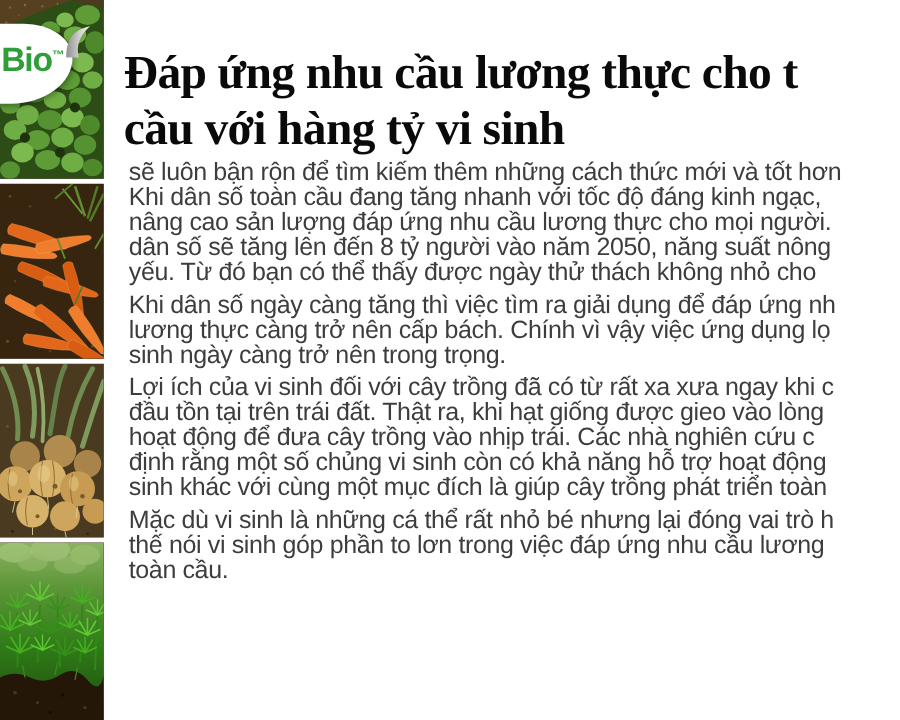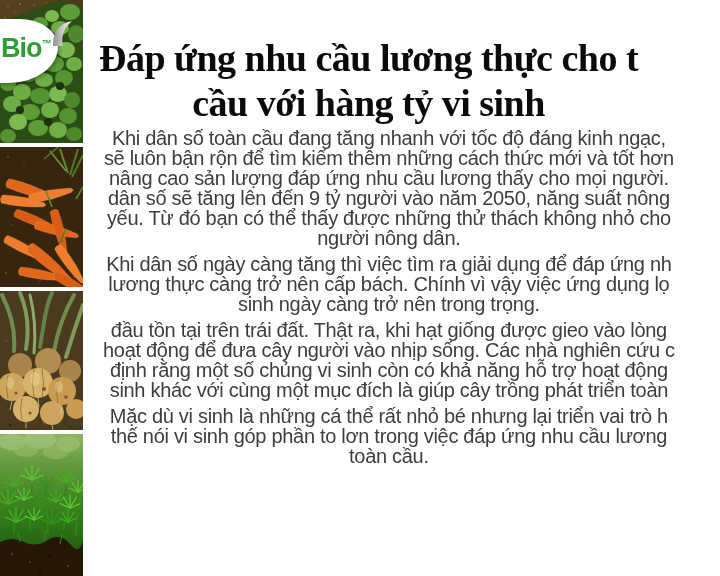--- a/index.html
+++ b/index.html
@@ -1,17 +1,17 @@
 <!DOCTYPE html>
 <html><head>
 <meta charset="utf-8">
 <style>
   html,body{margin:0;padding:0;}
   #screen{position:relative;width:720px;height:576px;background:#ffffff;overflow:hidden;
-          font-family:"Liberation Sans","DejaVu Sans",sans-serif;text-align:center;}
+          font-family:"Liberation Sans","DejaVu Sans",sans-serif;}
   .photo{position:absolute;left:0;width:83px;overflow:hidden;background:#3a2a16;}
   #photo-coriander{top:0;height:143px;}
   #photo-carrots{top:147px;height:140px;}
   #photo-onions{top:291px;height:139px;}
   #photo-dill{top:434px;height:142px;}
   .logo-label{position:absolute;left:-16px;top:19px;width:74px;height:64px;background:#fff;
               border-radius:8px 55% 70% 8px / 8px 45% 60% 8px;box-shadow:2px 2px 4px rgba(0,0,0,.28);z-index:5;}
   .logo-text{position:absolute;left:17px;top:14px;font-weight:bold;font-size:27px;letter-spacing:-1px;color:#2e9e38;}
   .logo-tm{font-size:10px;vertical-align:super;letter-spacing:0;}
   .logo-curl{position:absolute;left:50px;top:20px;z-index:6;}
@@ -214,38 +214,38 @@
     <path d="M3,26 C3,12 8,4 22,1 C13,9 11,17 13,26 Z" fill="url(#curlg)"></path>
   </svg>
 
   <h1 class="title" style="margin:0;">
     <div>Đáp ứng nhu cầu lương thực cho t</div>
     <div>cầu với hàng tỷ vi sinh</div>
   </h1>
 
   <div class="bodytext">
     <div class="para">
+      <div class="tl">sẽ luôn bận rộn để tìm kiếm thêm những cách thức mới và tốt hơn</div>
       <div class="tl">Khi dân số toàn cầu đang tăng nhanh với tốc độ đáng kinh ngạc,</div>
-      <div class="tl">sẽ luôn bận rộn để tìm kiếm thêm những cách thức mới và tốt hơn</div>
-      <div class="tl">nâng cao sản lượng đáp ứng nhu cầu lương thấy cho mọi người.</div>
-      <div class="tl">dân số sẽ tăng lên đến 9 tỷ người vào năm 2050, năng suất nông</div>
-      <div class="tl">yếu. Từ đó bạn có thể thấy được những thử thách không nhỏ cho</div>
-      <div class="tl">người nông dân.</div>
+      <div class="tl">nâng cao sản lượng đáp ứng nhu cầu lương thực cho mọi người.</div>
+      <div class="tl">dân số sẽ tăng lên đến 8 tỷ người vào năm 2050, năng suất nông</div>
+      <div class="tl">yếu. Từ đó bạn có thể thấy được ngày thử thách không nhỏ cho</div>
     </div>
     <div class="para">
       <div class="tl">Khi dân số ngày càng tăng thì việc tìm ra giải dụng để đáp ứng nh</div>
       <div class="tl">lương thực càng trở nên cấp bách. Chính vì vậy việc ứng dụng lọ</div>
       <div class="tl">sinh ngày càng trở nên trong trọng.</div>
     </div>
     <div class="para">
+      <div class="tl">Lợi ích của vi sinh đối với cây trồng đã có từ rất xa xưa ngay khi c</div>
       <div class="tl">đầu tồn tại trên trái đất. Thật ra, khi hạt giống được gieo vào lòng</div>
-      <div class="tl">hoạt động để đưa cây người vào nhịp sống. Các nhà nghiên cứu c</div>
+      <div class="tl">hoạt động để đưa cây trồng vào nhịp trái. Các nhà nghiên cứu c</div>
       <div class="tl">định rằng một số chủng vi sinh còn có khả năng hỗ trợ hoạt động</div>
       <div class="tl">sinh khác với cùng một mục đích là giúp cây trồng phát triển toàn</div>
     </div>
     <div class="para">
-      <div class="tl">Mặc dù vi sinh là những cá thể rất nhỏ bé nhưng lại triển vai trò h</div>
+      <div class="tl">Mặc dù vi sinh là những cá thể rất nhỏ bé nhưng lại đóng vai trò h</div>
       <div class="tl">thế nói vi sinh góp phần to lơn trong việc đáp ứng nhu cầu lương</div>
       <div class="tl">toàn cầu.</div>
     </div>
   </div>
 
 </div>
 
 </body></html>

